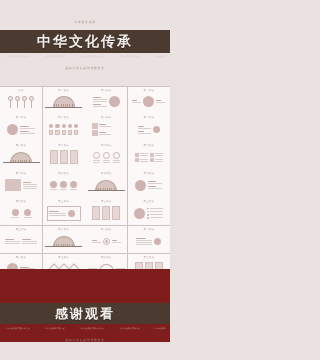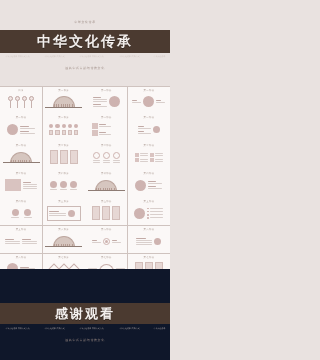--- a/index.html
+++ b/index.html
@@ -110,21 +110,21 @@
   }
   .dome .steps { position:absolute; bottom:0; left:1px; right:1px; height:3px;
     background:repeating-linear-gradient(90deg,#b59c93 0 1px,transparent 1px 2.2px); }
 
   
   .pop { display:flex; flex-direction:column; align-items:center; }
   .pop .head { width:5px; height:5px; border-radius:50%; border:.7px solid #c0a6a2; background:#f0e4e2; }
   .pop .tail { width:.5px; height:7px; background:#c7b2ae; }
 
   
-  #footer { position:absolute; top:269px; left:0; width:170px; height:92px; background:#0f172a; }
+  #footer { position:absolute; top:269px; left:0; width:170px; height:73px; background:#7f1d1d; }
   #footer-band { position:absolute; top:34px; left:0; height:21px; }
   #footer-band .band-title { font-size:13px; }
   #footer-hairlines { position:absolute; top:58px; left:0; right:0; }
   #footer-sub { position:absolute; top:69px; left:0; right:0; }
 </style>
 </head>
 <body>
 
 <div id="header">
 

